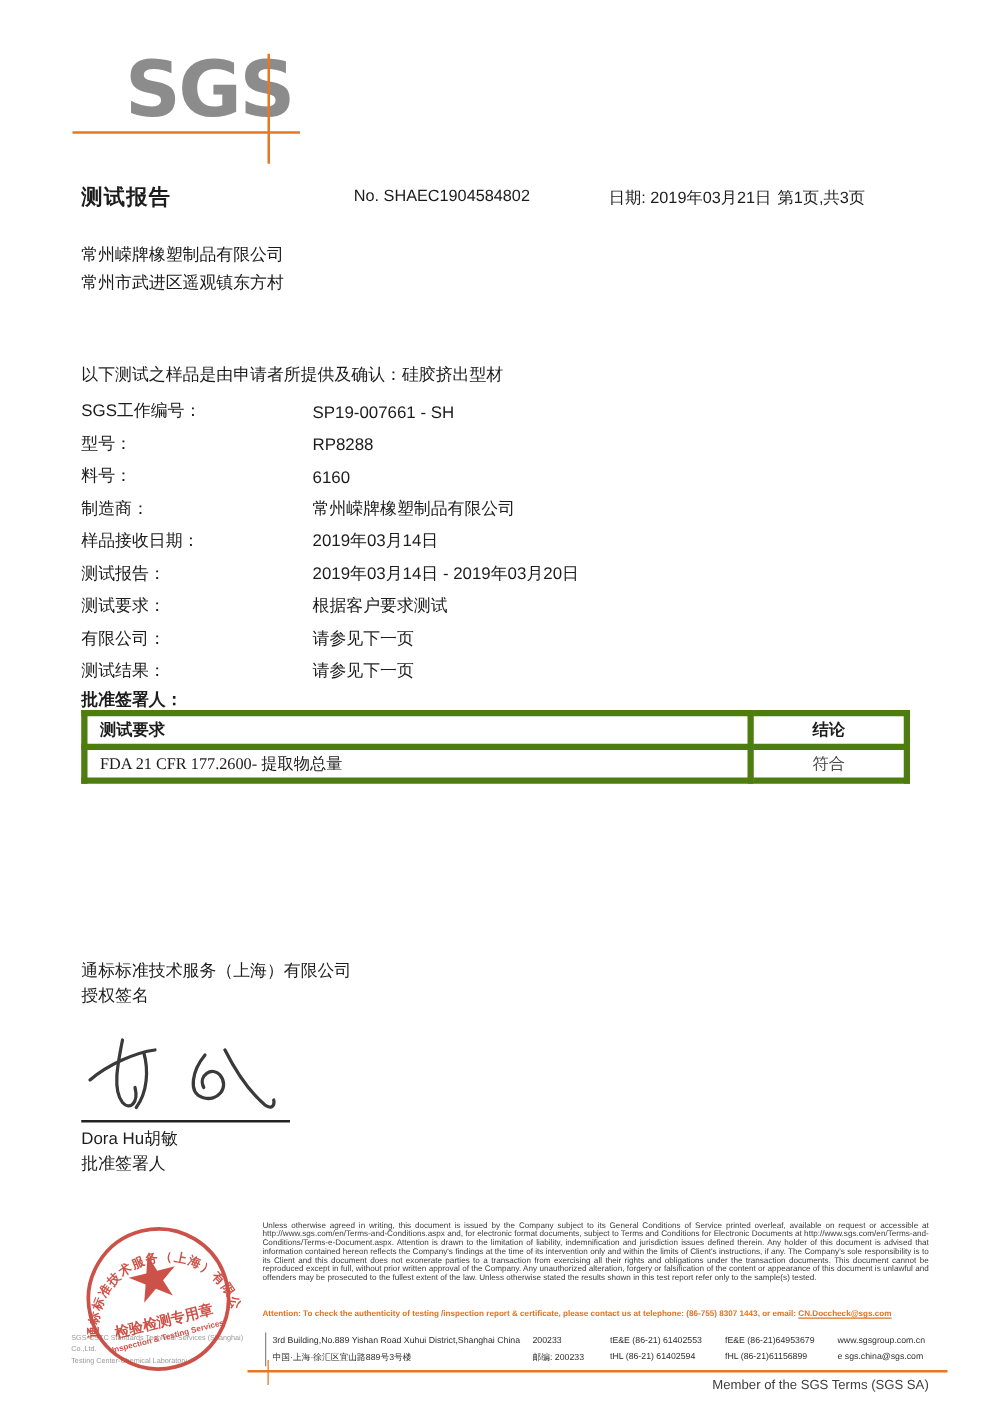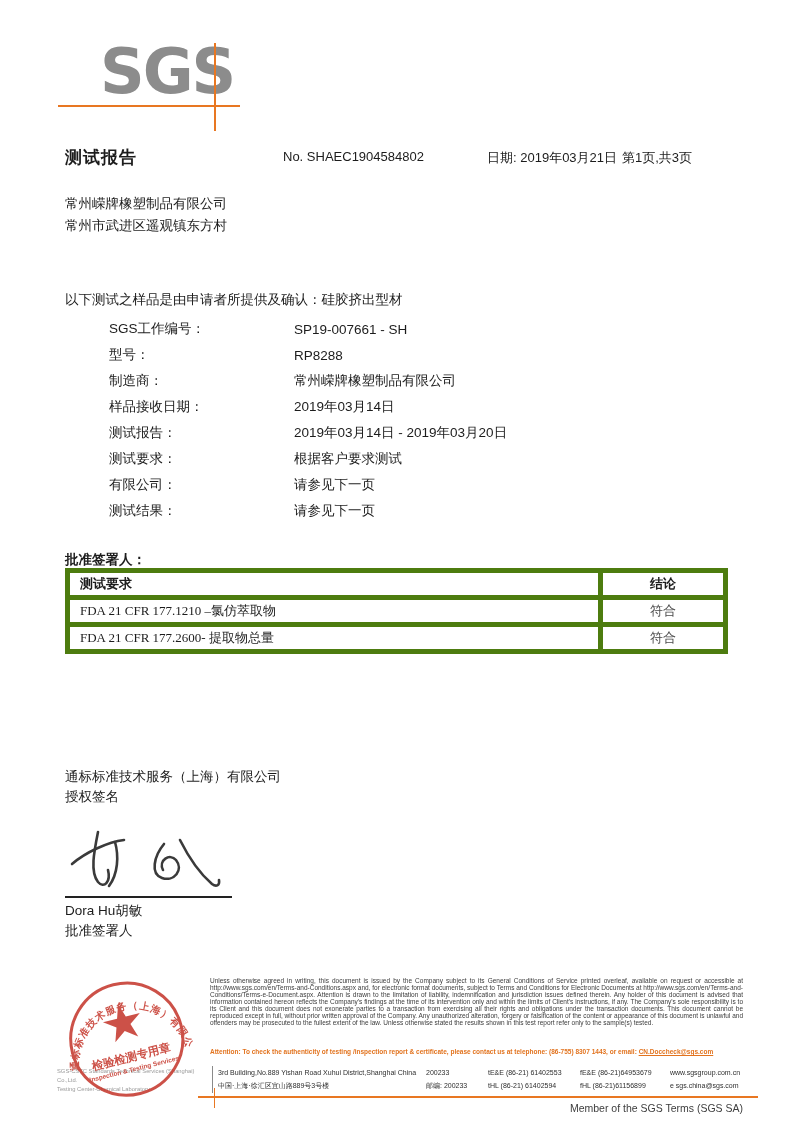--- a/index.html
+++ b/index.html
@@ -21,21 +21,21 @@
   .report-date { position:absolute; left:487px; top:3px; font-size:13px; }
   .page-info { position:absolute; left:622px; top:3px; font-size:13px; }
 
   
   .applicant { position:absolute; left:65px; top:193px; font-size:13.5px; line-height:22px; }
 
   
   .sample-line { position:absolute; left:65px; top:291px; font-size:13.5px; }
 
   
-  .info-fields { position:absolute; left:65px; top:316px; width:620px;margin-left:44px; }
+  .info-fields { position:absolute; left:65px; top:316px; width:620px; }
   .info-row { display:flex; height:26px; align-items:center; font-size:13.5px; }
   .info-label { width:185px; flex:none; }
   .info-value { flex:1; }
 
   
   .summary-heading { position:absolute; left:65px; top:551px; font-size:13.5px; font-weight:bold; }
   .summary-table { position:absolute; left:65px; top:568px; width:663px; border-collapse:collapse; font-size:13px; }
   .summary-table th, .summary-table td { border:5px solid #4d7c0f; height:25px; padding:2px 10px;font-family:Liberation Serif, serif; }
   .summary-table th:first-child, .summary-table td:first-child { width:533px; text-align:left; }
   .summary-table th:last-child, .summary-table td:last-child { text-align:center; }
@@ -103,20 +103,24 @@
   <div class="info-fields">
     <div class="info-row">
       <span class="info-label">SGS工作编号：</span>
       <span class="info-value">SP19-007661 - SH</span>
     </div>
     <div class="info-row">
       <span class="info-label">型号：</span>
       <span class="info-value">RP8288</span>
     </div>
     <div class="info-row">
+      <span class="info-label">料号：</span>
+      <span class="info-value">6160</span>
+    </div>
+    <div class="info-row">
       <span class="info-label">制造商：</span>
       <span class="info-value">常州嵘牌橡塑制品有限公司</span>
     </div>
     <div class="info-row">
       <span class="info-label">样品接收日期：</span>
       <span class="info-value">2019年03月14日</span>
     </div>
     <div class="info-row">
       <span class="info-label">测试报告：</span>
       <span class="info-value">2019年03月14日 - 2019年03月20日</span>
@@ -134,24 +138,20 @@
       <span class="info-value">请参见下一页</span>
     </div>
   </div>
 
   <div class="summary-heading">批准签署人：</div>
   <table class="summary-table">
     <tbody>
         <tr>
       <th>测试要求</th>
       <th>结论</th>
-    </tr>
-    <tr>
-      <td>FDA 21 CFR 177.1210 –氯仿萃取物</td>
-      <td>符合</td>
     </tr>
     <tr>
       <td>FDA 21 CFR 177.2600- 提取物总量</td>
       <td>符合</td>
     </tr>
   </tbody>
     </table>
 
   <div class="sig-company">通标标准技术服务（上海）有限公司</div>
   <div class="sig-label">授权签名</div>

